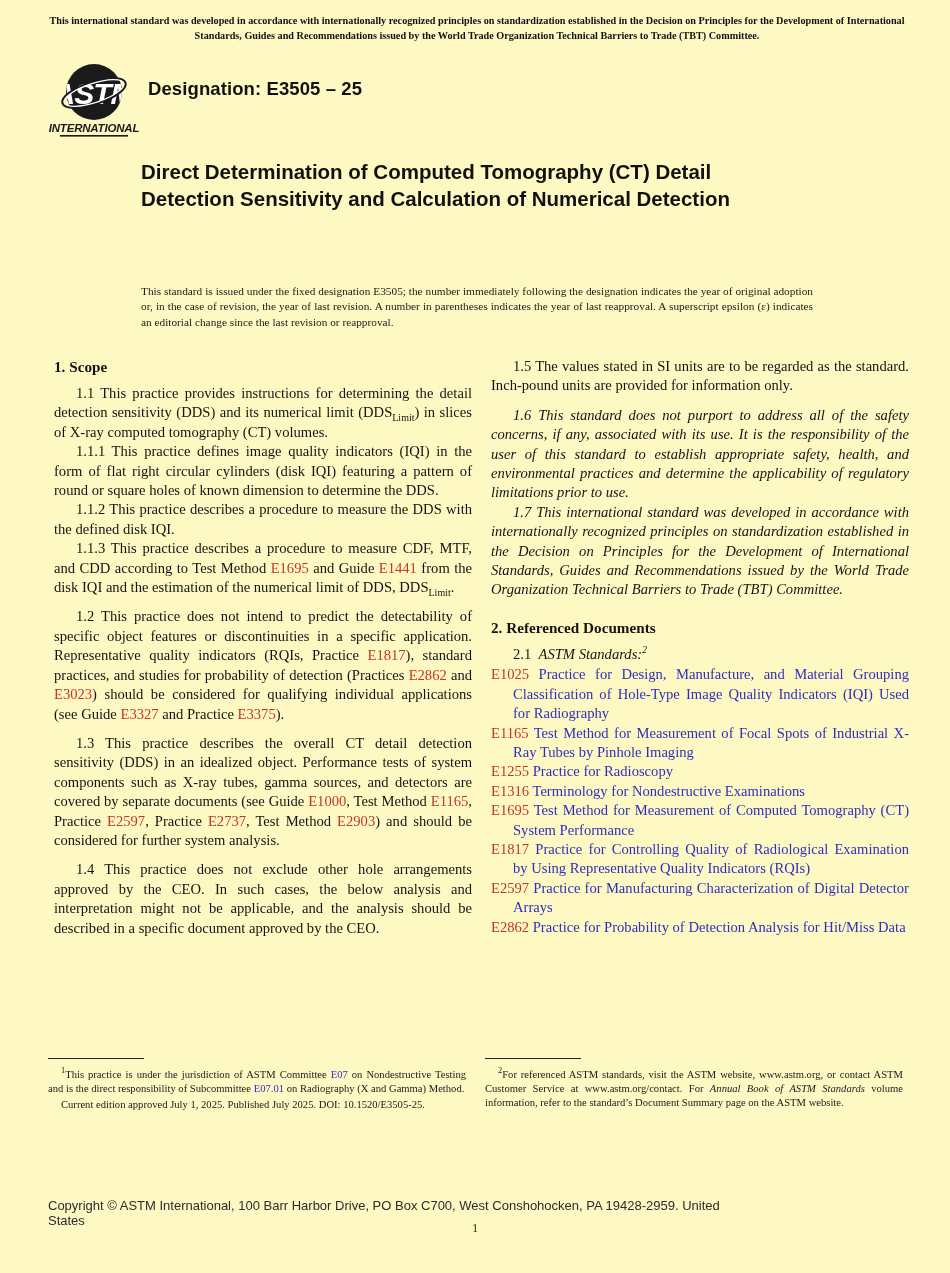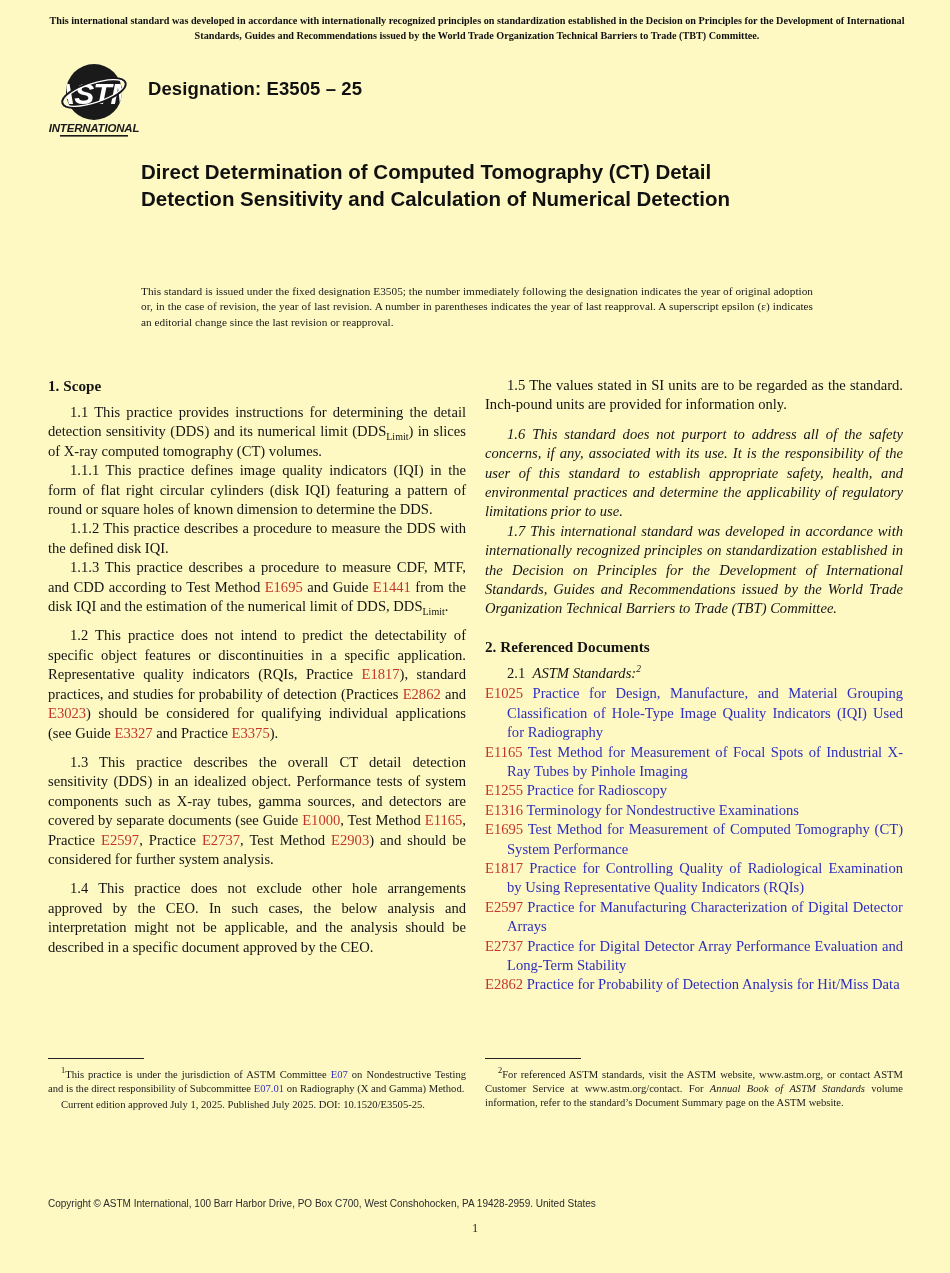--- a/index.html
+++ b/index.html
@@ -87,27 +87,28 @@
     width: 672px;
     font-size: 11.3px;
     line-height: 15.3px;
     text-align: justify;
     color: #1a1a1a;
   }
 
   
   .col {
     position: absolute;
-    top: 376px;
+    top: 357px;
     width: 418px;
     font-size: 14.6px;
     line-height: 19.4px;
     text-align: justify;
     text-justify: inter-word;
     color: #141414;
+    margin-left: 6px;
   }
   .col-left  { left: 48px; }
   .col-right { left: 485px; }
 
   h2.sec {
     font-family: "Liberation Serif", serif;
     font-weight: bold;
     font-size: 15.2px;
     line-height: 20px;
     margin: 0 0 7px 0;
@@ -195,21 +196,21 @@
   }
   .fn .ital { font-style: italic; }
 
   
   .copyright {
     position: absolute;
     left: 48px;
     top: 1198px;
     width: 700px;
     font-family: "Liberation Sans", sans-serif;
-    font-size: 10px;
+    font-size: 13px;
     color: #2b2b2b;
   }
   .page-num {
     position: absolute;
     left: 0;
     top: 1222px;
     width: 950px;
     text-align: center;
     font-family: "Liberation Serif", serif;
     font-size: 11.5px;
@@ -281,21 +282,20 @@
     <p class="std-head"><span class="nonital">2.1&nbsp;&nbsp;</span><span>ASTM Standards:</span><sup class="sm">2</sup></p>
 
     <ul class="std-list" id="std-list">
         <li><span class="desig">E1025</span><span> Practice for Design, Manufacture, and Material Grouping Classification of Hole-Type Image Quality Indicators (IQI) Used for Radiography</span></li>
         <li><span class="desig">E1165</span><span> Test Method for Measurement of Focal Spots of Industrial X-Ray Tubes by Pinhole Imaging</span></li>
         <li><span class="desig">E1255</span><span> Practice for Radioscopy</span></li>
         <li><span class="desig">E1316</span><span> Terminology for Nondestructive Examinations</span></li>
         <li><span class="desig">E1695</span><span> Test Method for Measurement of Computed Tomography (CT) System Performance</span></li>
         <li><span class="desig">E1817</span><span> Practice for Controlling Quality of Radiological Examination by Using Representative Quality Indicators (RQIs)</span></li>
         <li><span class="desig">E2597</span><span> Practice for Manufacturing Characterization of Digital Detector Arrays</span></li>
-        <li><span class="desig">E2737</span><span> Practice for Digital Detector Array Performance Evaluation and Long-Term Stability</span></li>
         <li><span class="desig">E2862</span><span> Practice for Probability of Detection Analysis for Hit/Miss Data</span></li>
       </ul>
   </div>
 
   <div class="fn fn-left">
     <hr class="rule">
     <p><sup>1</sup><span>This practice is under the jurisdiction of ASTM Committee </span><span class="reflink-blue">E07</span><span> on Nondestructive Testing and is the direct responsibility of Subcommittee </span><span class="reflink-blue">E07.01</span><span> on Radiography (X and Gamma) Method.</span></p>
     <p>Current edition approved July 1, 2025. Published July 2025. DOI: 10.1520/E3505-25.</p>
   </div>
 

